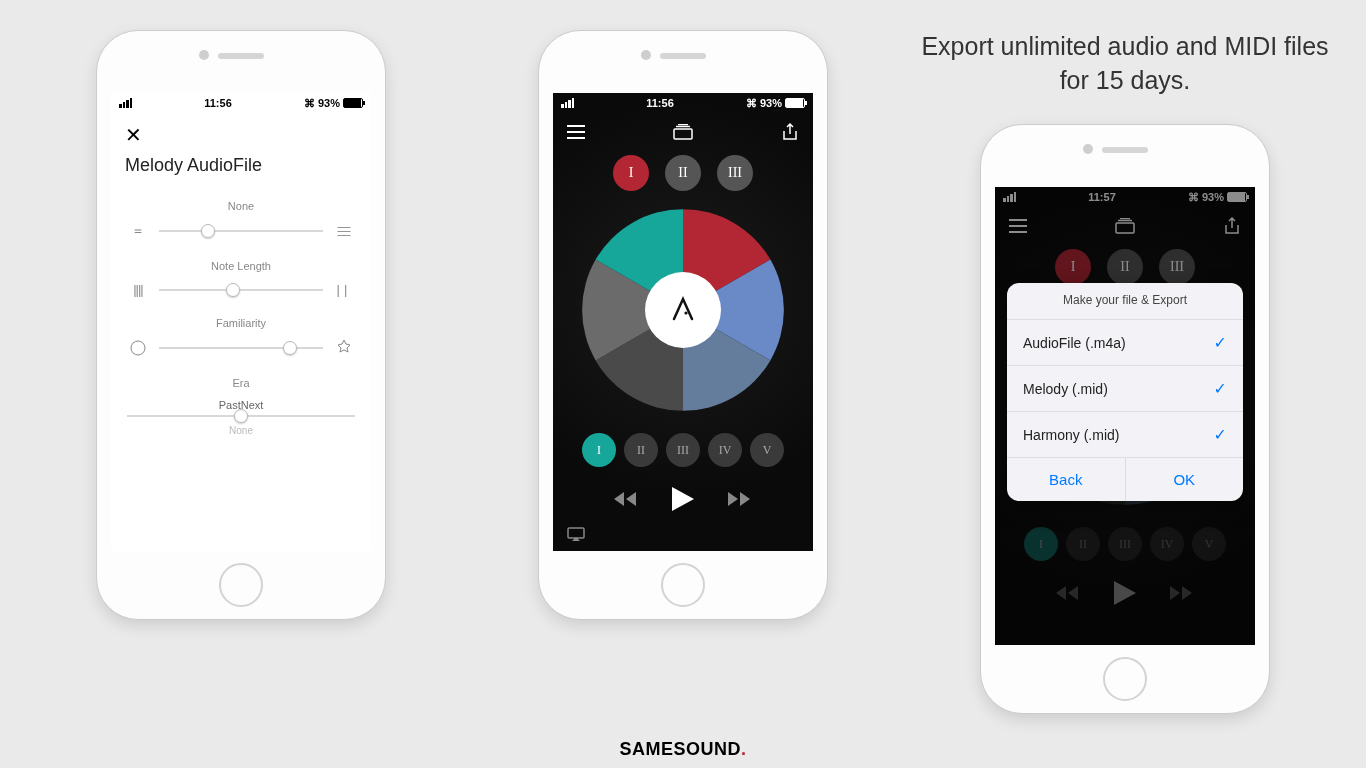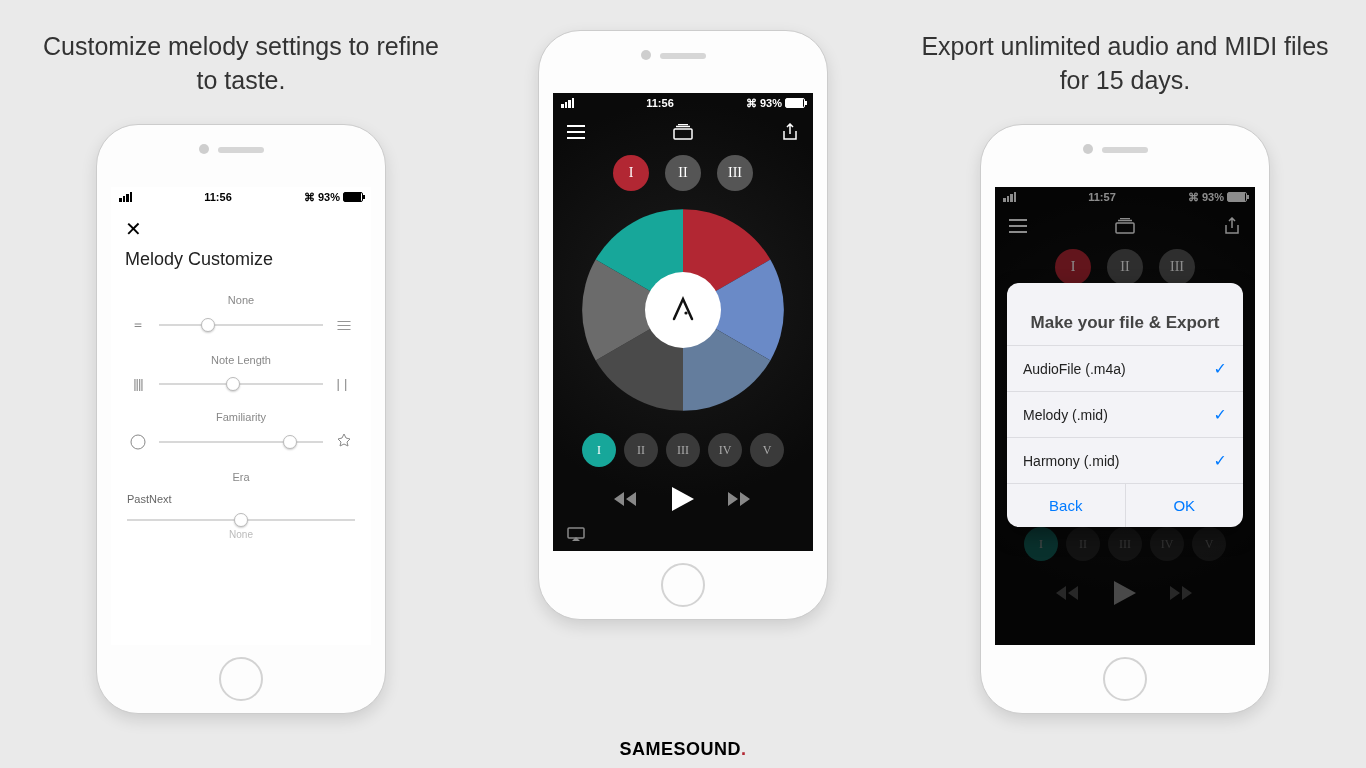--- a/index.html
+++ b/index.html
@@ -53,21 +53,21 @@
 .settings { padding: 0 16px; }
 .setting { margin-top: 20px; text-align:center; }
 .setting-label { font-size: 11px; color:#888; margin-bottom: 10px; }
 .setting-row { display:flex; align-items:center; gap:10px; }
 .slider { flex:1; height:2px; background:#d8d8d8; position:relative; }
 .slider .thumb { position:absolute; top:50%; width:14px; height:14px; background:#fff; border:1px solid #bbb; border-radius:50%; transform:translate(-50%,-50%); box-shadow:0 1px 2px rgba(0,0,0,.2);}
 .ic { width:22px; display:flex; justify-content:center; color:#888; font-size:13px;}
 .ic svg { stroke:#888; fill:none; }
 .note-tight { letter-spacing:-1px; }
 .note-wide { letter-spacing:4px; }
-.era-row { display:flex; justify-content:flex-start; font-size:11px; color:#666; margin-bottom:14px;}
+.era-row { display:flex; justify-content:center; font-size:11px; color:#666; margin-bottom:4px;}
 .era-sub { font-size:10px; color:#bbb; text-align:center; margin-top:8px;}
 
 
 .navbar { display:flex; justify-content:space-between; align-items:center; padding:8px 12px; position:relative; z-index:2;}
 .navbar .nbtn { color:#fff; width:22px; height:22px; display:flex; align-items:center; justify-content:center;}
 .roman-row { display:flex; justify-content:center; gap:16px; margin-top:4px; position:relative; z-index:2;}
 .roman { width:36px; height:36px; border-radius:50%; display:flex; align-items:center; justify-content:center; font-size:14px; color:#fff; font-family: Georgia, serif;}
 .roman.active { background:#b22733; }
 .roman.inactive { background:#555; }
 .wheel-wrap { position:relative; width:210px; height:210px; margin:14px auto 0; z-index:2;}
@@ -78,38 +78,37 @@
 .broman { width:34px; height:34px; border-radius:50%; background:#3a3a3a; color:#aaa; display:flex; align-items:center; justify-content:center; font-size:12px; font-family: Georgia, serif;}
 .broman.on { background:#17a79a; color:#fff; }
 .transport { display:flex; justify-content:center; align-items:center; gap:34px; margin-top:20px; position:relative; z-index:2; color:#bbb;}
 .play { color:#fff; }
 .airplay { position:relative; z-index:2; margin:12px 0 0 14px; color:#888; width:18px;}
 
 .dimmer { position:absolute; inset:0; background:rgba(0,0,0,.45); z-index:3; }
 
 
 .sheet { position:absolute; top:96px; left:12px; right:12px; background:#f3f3f7; border-radius:12px; z-index:5; overflow:hidden; box-shadow:0 8px 20px rgba(0,0,0,.4);}
-.sheet-title { text-align:center; font-size:17px; color:#444; padding:30px 0 12px; font-weight:700;}
+.sheet-title { text-align:center; font-size:12px; color:#444; padding:10px 0 12px; font-weight:400;}
 .sheet-row { display:flex; justify-content:space-between; align-items:center; padding:13px 16px; border-top:1px solid #dcdce1; font-size:14px; color:#222;}
 .sheet-row .chk { color:#007aff; font-size:16px;}
 .sheet-actions { display:flex; border-top:1px solid #dcdce1;}
 .sheet-btn { flex:1; text-align:center; padding:13px 4px; color:#007aff; font-size:15px;}
 .sheet-btn:first-child { border-right:1px solid #dcdce1;}
 
 
 .watermark { position:absolute; bottom:8px; left:50%; transform:translateX(-50%); font-weight:800; font-size:18px; letter-spacing:.5px;}
 .watermark .dot { color:#b22733; }
 </style>
 </head>
 <body>
 
 <div class="columns">
 
   <div class="col">
-    <div class="caption">Customize melody settings to refine to taste.</div>
     <div class="phone">
       <div class="screen">
         <div class="statusbar black">
           <div class="sb-left">
             <span class="bars">
                 <i style="height:4px"></i>
                 <i style="height:6px"></i>
                 <i style="height:8px"></i>
                 <i style="height:10px"></i>
               </span>
@@ -118,21 +117,21 @@
           <div class="sb-right">
             <span>⌘</span>
             <span>93%</span>
             <span class="batt">
                 <i></i>
               </span>
           </div>
         </div>
         <div class="s1-head">
           <span class="close-x">✕</span>
-          <span class="s1-title">Melody Customize</span>
+          <span class="s1-title">Melody AudioFile</span>
         </div>
         <div class="settings">
           <div class="setting">
             <div class="setting-label">None</div>
             <div class="setting-row">
               <span class="ic">＝</span>
               <div class="slider">
                   <span class="thumb" style="left:30%"></span>
                 </div>
               <span class="ic" style="flex-direction:column;line-height:4px;">—<br>—<br>—</span>

